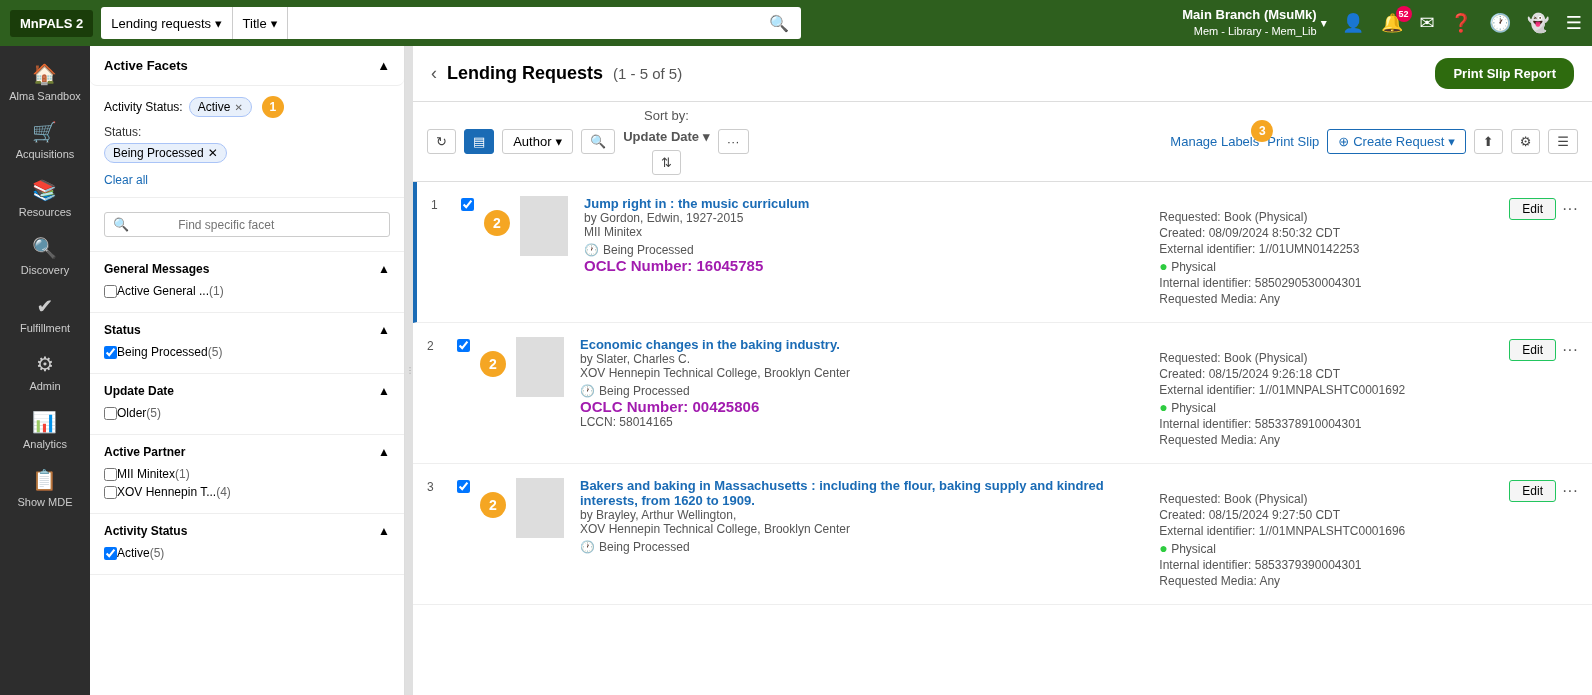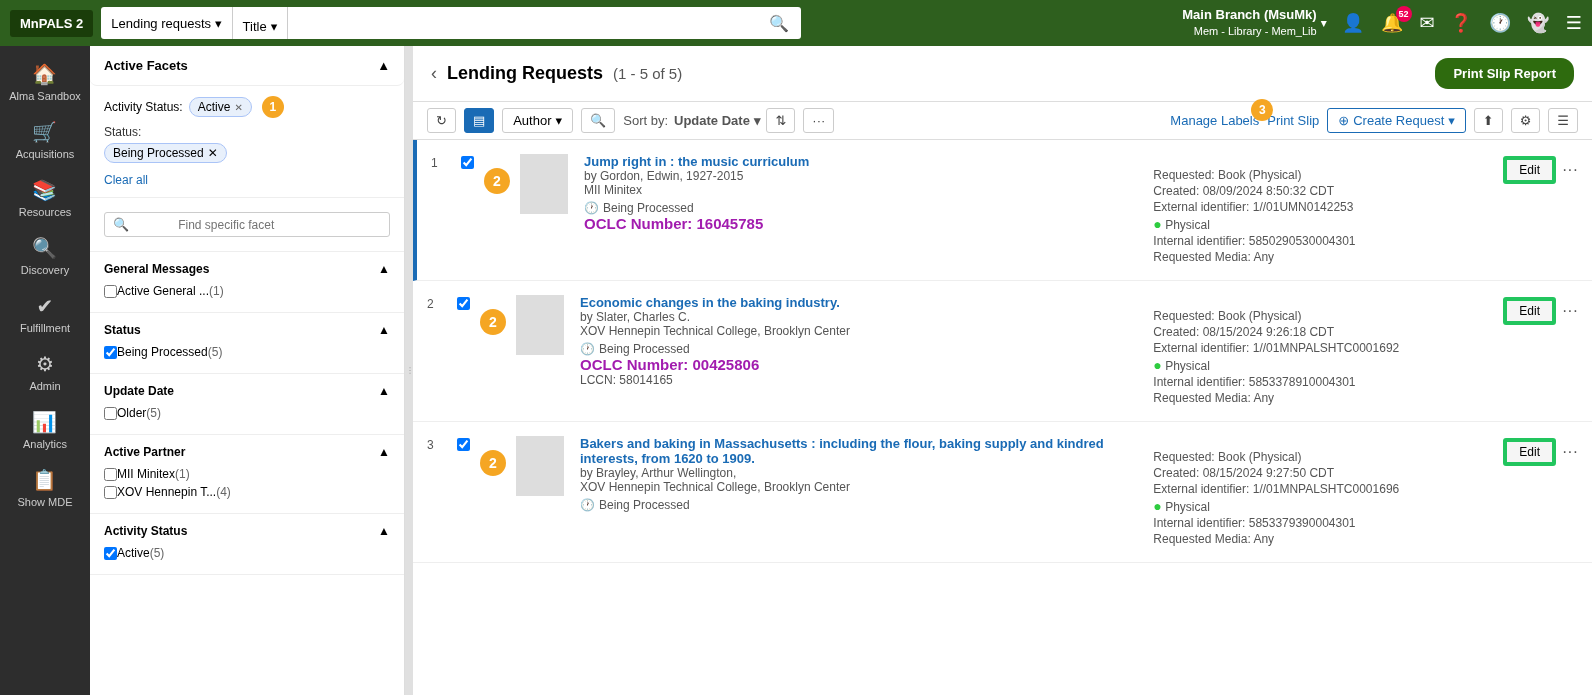--- a/index.html
+++ b/index.html
@@ -16,21 +16,21 @@
     }
     .search-bar {
       display: flex; align-items: center; background: #fff; border-radius: 3px;
       flex: 1; max-width: 700px; height: 32px; overflow: hidden;
     }
     .search-dropdown {
       display: flex; align-items: center; padding: 0 10px; border-right: 1px solid #ccc;
       cursor: pointer; font-size: 13px; gap: 4px; white-space: nowrap; height: 100%;
     }
     .search-dropdown2 {
-      display: flex; padding: 12px 10px; border-right: 1px solid #ccc;
+      display: flex; align-items: center; padding: 0 10px; border-right: 1px solid #ccc;
       cursor: pointer; font-size: 13px; gap: 4px; height: 100%;
     }
     .search-input {
       flex: 1; border: none; outline: none; padding: 0 10px; font-size: 13px;
     }
     .search-btn {
       background: none; border: none; padding: 0 12px; cursor: pointer; color: #555; font-size: 16px;
     }
     .nav-right {
       display: flex; align-items: center; gap: 16px; margin-left: auto; color: #fff;
@@ -122,21 +122,21 @@
       border-bottom: 1px solid #ddd; gap: 8px; flex-wrap: wrap;
     }
     .toolbar-icon-btn {
       background: none; border: 1px solid #ccc; border-radius: 3px; padding: 4px 8px;
       cursor: pointer; font-size: 13px; color: #444;
     }
     .author-dropdown {
       display: flex; align-items: center; gap: 4px; border: 1px solid #ccc;
       border-radius: 3px; padding: 4px 10px; cursor: pointer; font-size: 13px;
     }
-    .sort-row { display: flex; align-items: center; gap: 6px; color: #555; font-size: 13px; }
+    .sort-row { display: flex; align-items: center; gap: 6px; color: #555; font-size: 13px; flex-direction: column; }
     .sort-dropdown { display: flex; align-items: center; gap: 4px; cursor: pointer; font-weight: bold; }
     .toolbar-spacer { flex: 1; }
     .toolbar-actions { display: flex; align-items: center; gap: 8px; }
     .toolbar-link { color: #1a6bb5; cursor: pointer; font-size: 13px; }
     .create-btn {
       display: flex; align-items: center; gap: 4px; border: 1px solid #1a6bb5;
       border-radius: 3px; padding: 4px 10px; cursor: pointer; font-size: 13px; color: #1a6bb5;
     }
     .clear-selection { color: #1a6bb5; cursor: pointer; font-size: 13px; margin-left: 10px; }
 
@@ -163,21 +163,21 @@
     .record-author { font-size: 12px; color: #555; }
     .record-partner { font-size: 12px; color: #555; }
     .record-status { display: flex; align-items: center; gap: 4px; font-size: 12px; color: #555; margin-top: 4px; }
     .record-oclc { font-size: 15px; color: #a21caf; font-weight: bold; }
     .record-lccn { font-size: 12px; color: #555; }
     .record-meta { width: 340px; font-size: 12px; color: #555; padding-top: 2px; margin-top: 12px; }
     .record-meta-line { margin-bottom: 2px; }
     .physical-dot { color: #2ecc40; font-size: 14px; }
     .record-actions { display: flex; align-items: center; gap: 6px; padding-top: 2px; }
     .edit-btn {
-      border: 4px solid #22c55e; background: #f5f5f5; padding: 3px 12px;
+      border: 1px solid #22c55e; background: #f5f5f5; padding: 3px 12px;
       border-radius: 3px; cursor: pointer; font-size: 12px;
     }
     .more-btn { cursor: pointer; font-size: 16px; color: #555; }
 
     
     .annotation {
       background: #f5a623; color: #fff; border-radius: 50%; width: 26px; height: 26px;
       display: flex; align-items: center; justify-content: center; font-size: 14px;
       font-weight: bold; flex-shrink: 0; margin-top: 14px;
     }

